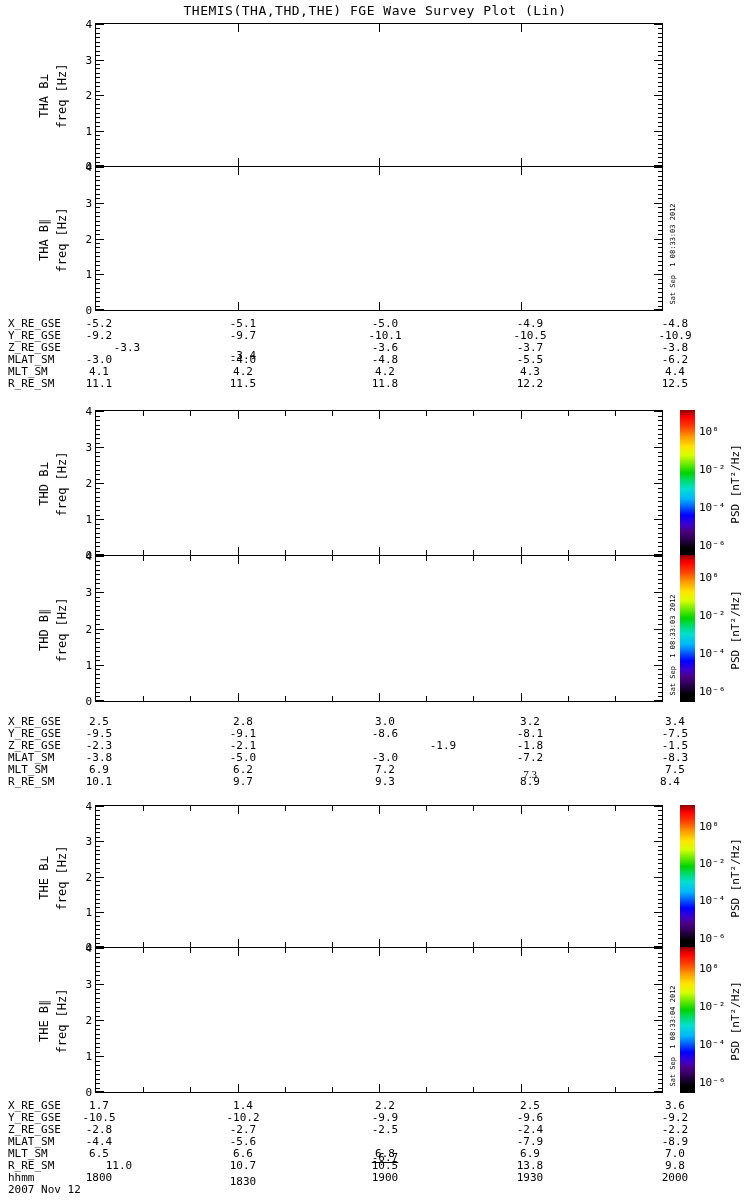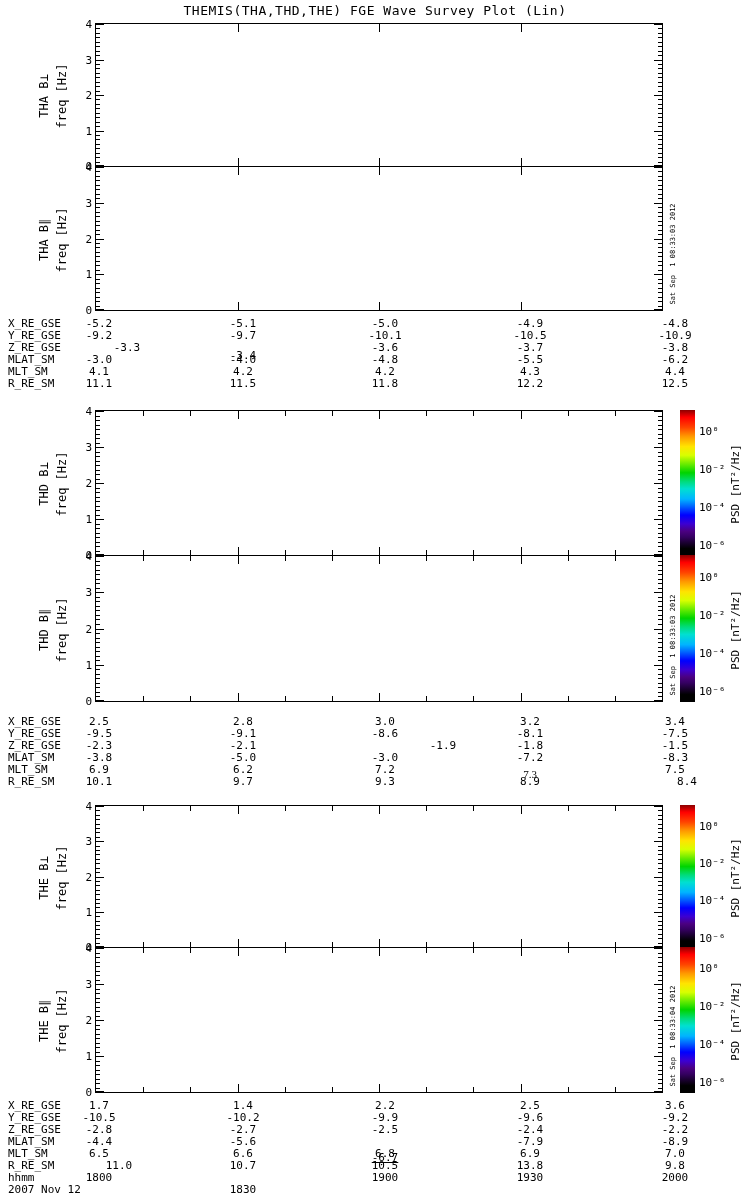--- a/index.html
+++ b/index.html
@@ -482,21 +482,21 @@
         <div class="abs cell" style="left: 385px; top: 0px;">7.2</div>
         <div class="abs cell" style="left: 530px; top: 4px; font-family: Liberation Serif, serif;">7.3</div>
         <div class="abs cell" style="left: 675px; top: 0px;">7.5</div>
       </div>
       <div class="abs " style="left: 0px; top: 776px; width: 750px; height: 12px;">
         <div class="abs row-label" style="left: 8px; top: 0px;">R_RE_SM</div>
         <div class="abs cell" style="left: 99px; top: 0px;">10.1</div>
         <div class="abs cell" style="left: 243px; top: 0px;">9.7</div>
         <div class="abs cell" style="left: 385px; top: 0px;">9.3</div>
         <div class="abs cell" style="left: 530px; top: 0px;">8.9</div>
-        <div class="abs cell" style="left: 687px; top: 0px;">8.4</div>
+        <div class="abs cell" style="left: 670px; top: 0px;">8.4</div>
       </div>
       <div class="abs panel" style="left: 95px; top: 805px; width: 568px; height: 143px;">
         <div class="abs tick" style="left: 0px; top: 0px; width: 8px; height: 1px; background: rgb(0, 0, 0);"></div>
         <div class="abs tick" style="left: 558px; top: 0px; width: 8px; height: 1px; background: rgb(0, 0, 0);"></div>
         <div class="abs ylab" style="left: -28px; top: 0px; transform: translateY(-50%);">4</div>
         <div class="abs tick" style="left: 0px; top: 35px; width: 8px; height: 1px; background: rgb(0, 0, 0);"></div>
         <div class="abs tick" style="left: 558px; top: 35px; width: 8px; height: 1px; background: rgb(0, 0, 0);"></div>
         <div class="abs ylab" style="left: -28px; top: 35px; transform: translateY(-50%);">3</div>
         <div class="abs tick" style="left: 0px; top: 71px; width: 8px; height: 1px; background: rgb(0, 0, 0);"></div>
         <div class="abs tick" style="left: 558px; top: 71px; width: 8px; height: 1px; background: rgb(0, 0, 0);"></div>
@@ -742,20 +742,20 @@
         <div class="abs row-label" style="left: 8px; top: 0px;">R_RE_SM</div>
         <div class="abs cell" style="left: 99px; top: 0px; margin-left: 20px;">11.0</div>
         <div class="abs cell" style="left: 243px; top: 0px;">10.7</div>
         <div class="abs cell" style="left: 385px; top: 0px;">10.5</div>
         <div class="abs cell" style="left: 530px; top: 0px;">13.8</div>
         <div class="abs cell" style="left: 675px; top: 0px;">9.8</div>
       </div>
       <div class="abs " style="left: 0px; top: 1172px; width: 750px; height: 12px;">
         <div class="abs row-label" style="left: 8px; top: 0px;">hhmm</div>
         <div class="abs cell" style="left: 99px; top: 0px;">1800</div>
-        <div class="abs cell" style="left: 243px; top: 12px;">1830</div>
+        <div class="abs cell" style="left: 243px; top: 4px;">1830</div>
         <div class="abs cell" style="left: 385px; top: 0px;">1900</div>
         <div class="abs cell" style="left: 530px; top: 0px;">1930</div>
         <div class="abs cell" style="left: 675px; top: 0px;">2000</div>
       </div>
       <div class="abs date" style="left: 8px; top: 1184px;">2007 Nov 12</div>
     </div>
 </div>
 
 </body></html>

